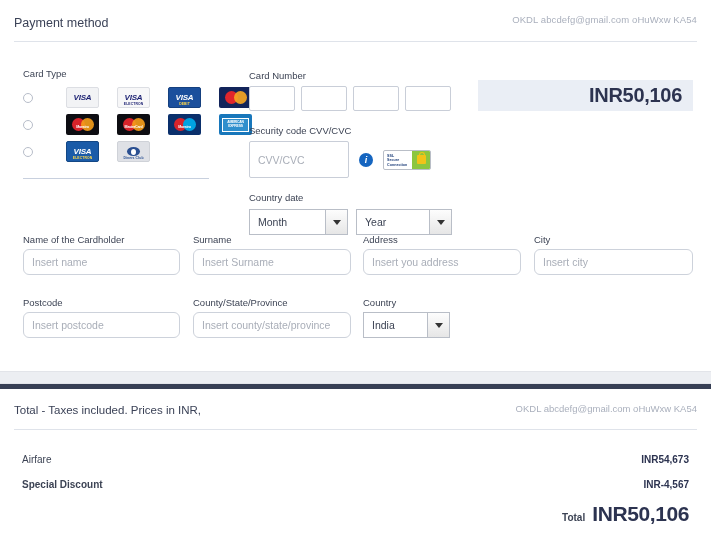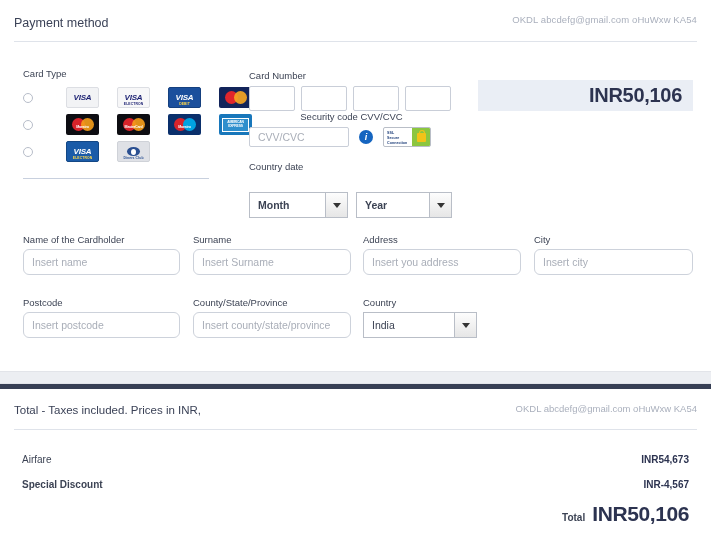--- a/index.html
+++ b/index.html
@@ -110,24 +110,24 @@
     height: 1px; background: #c8d0de;
   }
 
   
   .col-mid { position: absolute; left: 249px; top: 70px; width: 205px; }
   .cardnum-boxes { display: flex; gap: 6px; margin-top: 3px; }
   .cardnum-box {
     width: 46px; height: 25px; background: #fff;
     border: 1px solid #c9ced8; border-radius: 2px;
   }
-  .sec-label { margin-top: 0; text-align: center; }
+  .sec-label { margin-top: 14px; }
   .sec-row { display: flex; align-items: center; margin-top: 3px; }
   .cvv-input {
-    width: 100px; height: 20px; background: #fff;
+    width: 100px; height: 37px; background: #fff;
     border: 1px solid #c9ced8; border-radius: 2px;
     display: flex; align-items: center; padding-left: 8px;
     font-size: 10.5px; color: #a9aeb8;
   }
   .info-icon {
     width: 14px; height: 14px; border-radius: 50%;
     background: #1565c0; color: #fff; font-size: 9px;
     font-weight: bold; font-style: italic;
     display: flex; align-items: center; justify-content: center;
     margin-left: 10px; flex: none;
@@ -148,21 +148,21 @@
   .lock-glyph {
     width: 9px; height: 9px; background: #f2c318;
     border-radius: 1px; position: relative;
   }
   .lock-glyph::before {
     content: ""; position: absolute; left: 2.2px; top: -3px;
     width: 4.5px; height: 4px; border: 1.2px solid #f2c318;
     border-bottom: none; border-radius: 3px 3px 0 0;
   }
   .exp-label { margin-top: 14px; }
-  .selects { display: flex; gap: 8px; margin-top: 20px; font-weight: bold; }
+  .selects { display: flex; gap: 8px; margin-top: 6px; }
   .select {
     height: 26px; background: #fff; border: 1px solid #b9bec7;
     display: flex; align-items: center; position: relative;
   }
   .sel-month { width: 99px; }
   .sel-year  { width: 96px; }
   .sel-text {
     padding-left: 8px; font-size: 10.5px; color: #3c4354;
   }
   .sel-arrow {
@@ -198,21 +198,21 @@
     background: #fff; border: 1px solid #cdd2db; border-radius: 6px;
     height: 26px; display: flex; align-items: center;
     padding-left: 8px; font-size: 10.5px; color: #a9aeb8;
   }
   .r1 { top: 234px; }
   .r2 { top: 297px; }
   .c1 { left: 23px; width: 157px; }
   .c2 { left: 193px; width: 158px; }
   .c3 { left: 363px; width: 158px; }
   .c4 { left: 534px; width: 159px; }
-  .country-select { width: 114px; }
+  .country-select { width: 87px; }
 
   
   .totals-panel {
     left: 0; top: 383px; width: 711px; height: 161px;
     border-bottom: none; border-left: none; border-right: none;
   }
   .totals-topbar {
     position: absolute; left: 0; top: 0; width: 711px; height: 5px;
     background: #373f54;
   }

